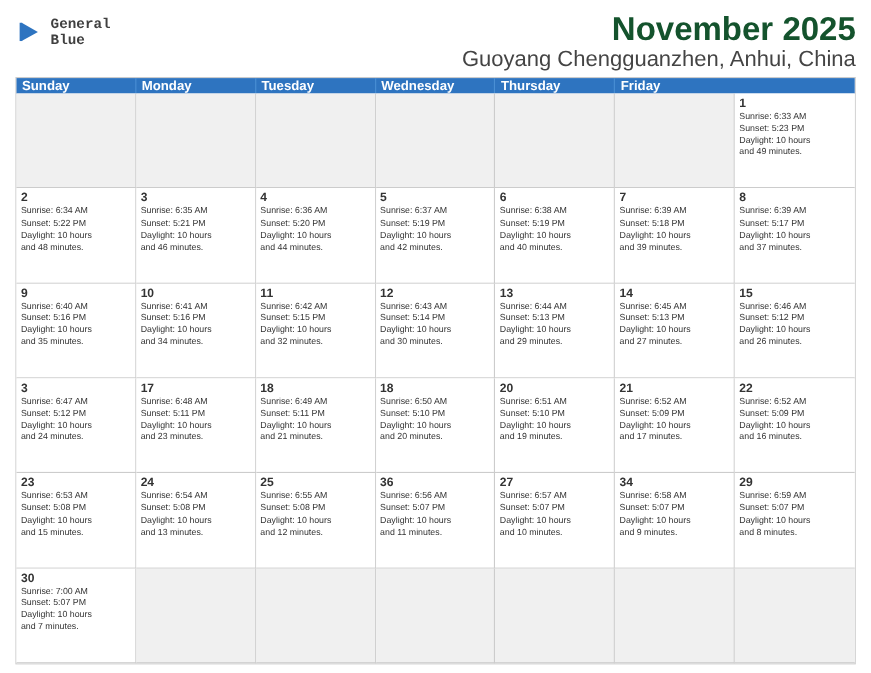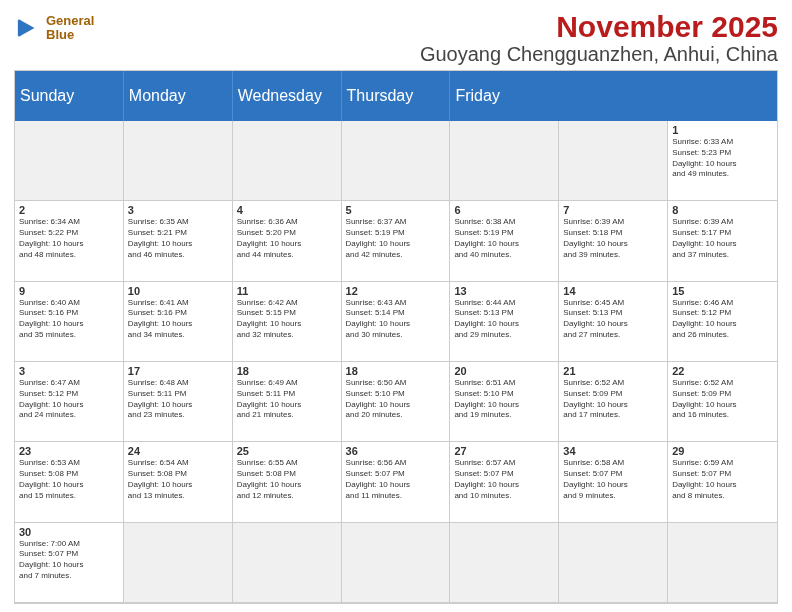--- a/index.html
+++ b/index.html
@@ -33,37 +33,38 @@
       margin-top: 4px;
     }
 
     .logo-text {
       font-size: 13px;
       color: #333;
       line-height: 1.1;
     }
 
     .logo-text span {
-      color: #a16207;
+      color: #404040;
       font-weight: bold;
+      font-family: Liberation Mono, monospace;
     }
 
     .logo-icon {
       width: 28px;
       height: 24px;
     }
 
     .title-block {
       text-align: right;
     }
 
     .month-title {
       font-size: 30px;
       font-weight: bold;
-      color: #b91c1c;
+      color: #14532d;
       line-height: 1.1;
     }
 
     .location-title {
       font-size: 20px;
       color: #444;
     }
 
     .calendar {
       flex: 1;
@@ -73,23 +74,23 @@
     }
 
     .day-headers {
       display: grid;
       grid-template-columns: repeat(7, 1fr);
       background: #2e74c0;
     }
 
     .day-header {
       color: #fff;
-      font-size: 16px;
-      font-weight: normal;
-      padding: 16px 5px;
+      font-size: 12px;
+      font-weight: bold;
+      padding: 0 5px;
       border-right: 1px solid #4a8fd4;
     }
 
     .day-header:last-child {
       border-right: none;
     }
 
     .calendar-grid {
       display: grid;
       grid-template-columns: repeat(7, 1fr);
@@ -151,20 +152,21 @@
     <div class="title-block">
       <div class="month-title">November 2025</div>
       <div class="location-title">Guoyang Chengguanzhen, Anhui, China</div>
     </div>
   </div>
 
   <div class="calendar">
     <div class="day-headers">
     <div class="day-header">Sunday</div>
         <div class="day-header">Monday</div>
+        <div class="day-header">Tuesday</div>
         <div class="day-header">Wednesday</div>
         <div class="day-header">Thursday</div>
         <div class="day-header">Friday</div>
       </div>
     <div class="calendar-grid">
     <div class="cell empty"></div>
         <div class="cell empty"></div>
         <div class="cell empty"></div>
         <div class="cell empty"></div>
         <div class="cell empty"></div>

